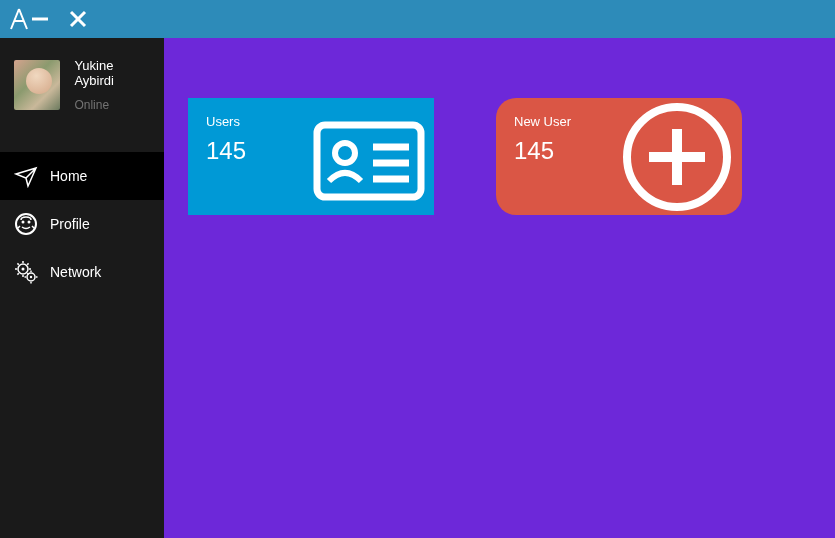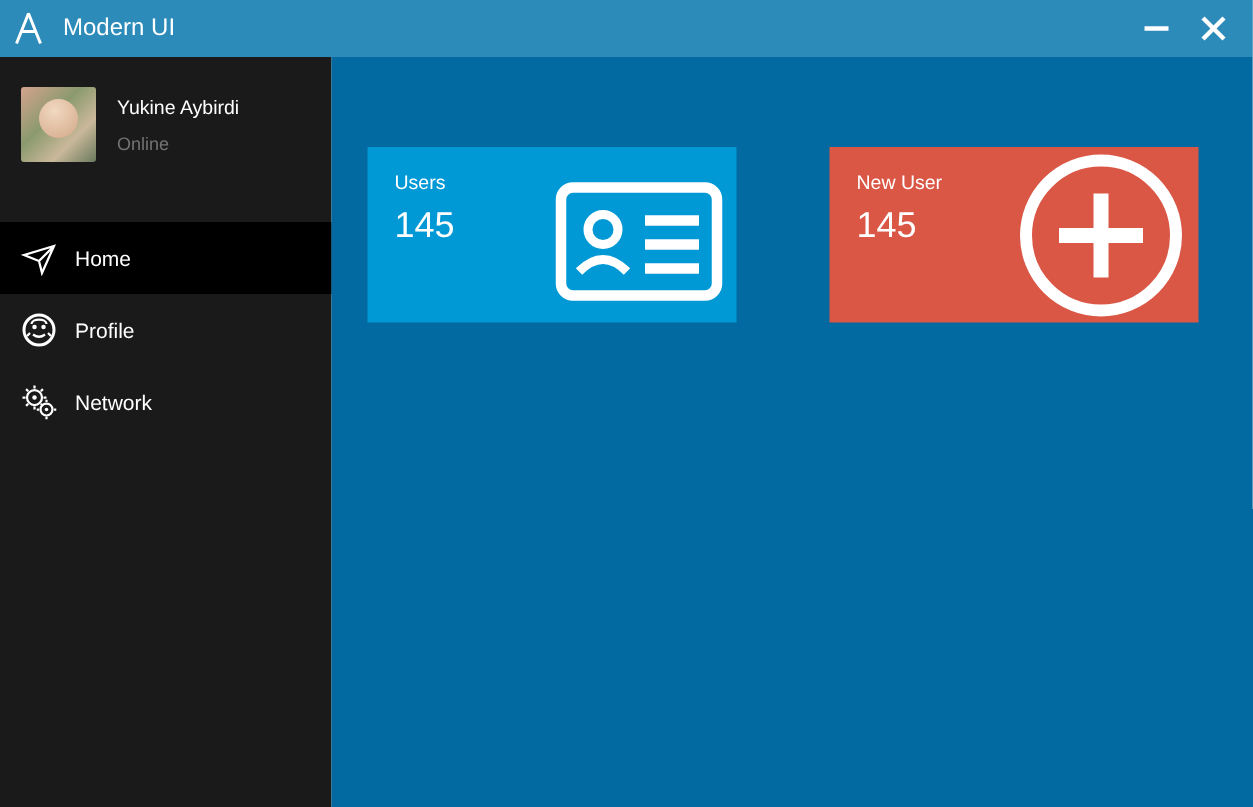--- a/index.html
+++ b/index.html
@@ -37,21 +37,21 @@
 .titlebar-btn {
   cursor: pointer;
   display: flex;
   align-items: center;
 }
 .main {
   display: flex;
   height: calc(538px - 38px);
 }
 .sidebar {
-  width: 221px;
+  width: 164px;
   background: #1a1a1a;
   color: #fff;
   display: flex;
   flex-direction: column;
 }
 .profile-section {
   padding: 20px 14px 22px 14px;
   display: flex;
   align-items: center;
   gap: 14px;
@@ -101,40 +101,40 @@
 }
 .nav-icon {
   width: 24px;
   height: 24px;
   display: flex;
   align-items: center;
   justify-content: center;
 }
 .content {
   flex: 1;
-  background: #0369a1;
+  background: #6d28d9;
   padding: 60px 0 0 0;
 }
 .cards {
   display: grid;
   grid-template-columns: 246px 246px;
   grid-template-rows: 117px 117px;
   gap: 25px 62px;
   margin-left: 24px;
 }
 .card {
   position: relative;
   color: #fff;
   padding: 16px 18px;
   overflow: hidden;
 }
 .card-users { background: #0099d6; }
 .card-cpu { background: #179b4d; }
 .card-network { background: #f0a623; }
-.card-newuser { background: #da5645; }
+.card-newuser { background: #da5645; border-radius: 20px; }
 .card-label {
   font-size: 13px;
   font-weight: 400;
 }
 .card-value {
   font-size: 24px;
   margin-top: 8px;
 }
 .card-icon {
   position: absolute;
@@ -149,21 +149,20 @@
 </style>
 </head>
 <body>
 
 <div class="titlebar">
   <div class="titlebar-logo">
     <svg width="20" height="24" viewBox="0 0 20 24">
       <path d="M10 2 L2 22 M10 2 L18 22 M5 14 L15 14" stroke="#fff" stroke-width="2" fill="none"></path>
     </svg>
   </div>
-  <div class="titlebar-title">Modern UI</div>
   <div class="titlebar-controls">
     <div class="titlebar-btn">
       <svg width="20" height="20" viewBox="0 0 20 20">
         <line x1="2" y1="10" x2="18" y2="10" stroke="#fff" stroke-width="3"></line>
       </svg>
     </div>
     <div class="titlebar-btn">
       <svg width="20" height="20" viewBox="0 0 20 20">
         <line x1="3" y1="3" x2="17" y2="17" stroke="#fff" stroke-width="3"></line>
         <line x1="17" y1="3" x2="3" y2="17" stroke="#fff" stroke-width="3"></line>

